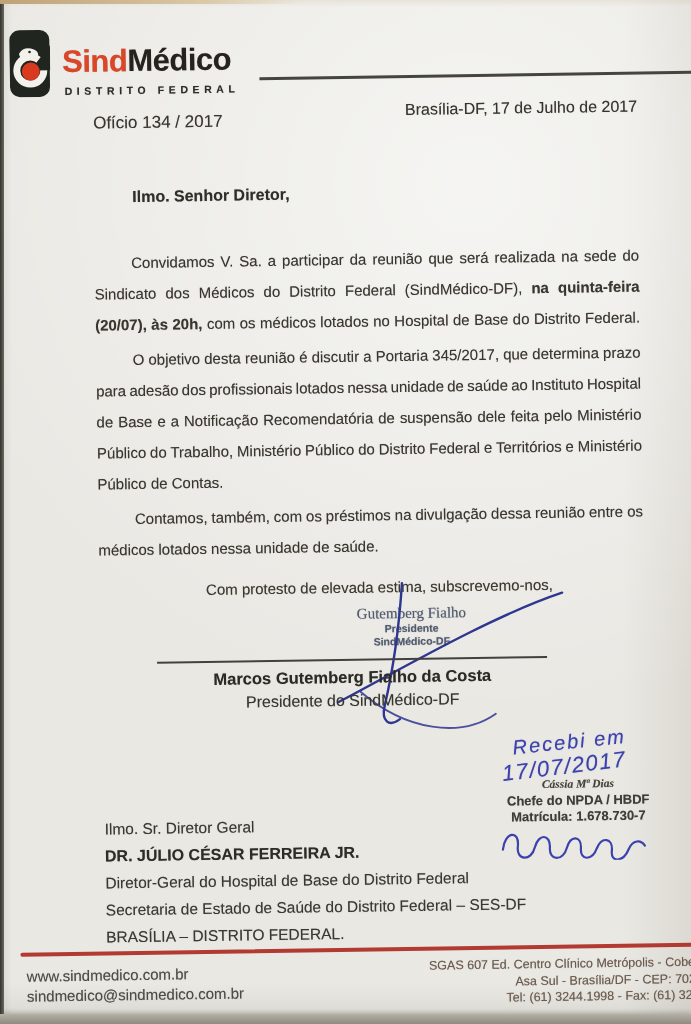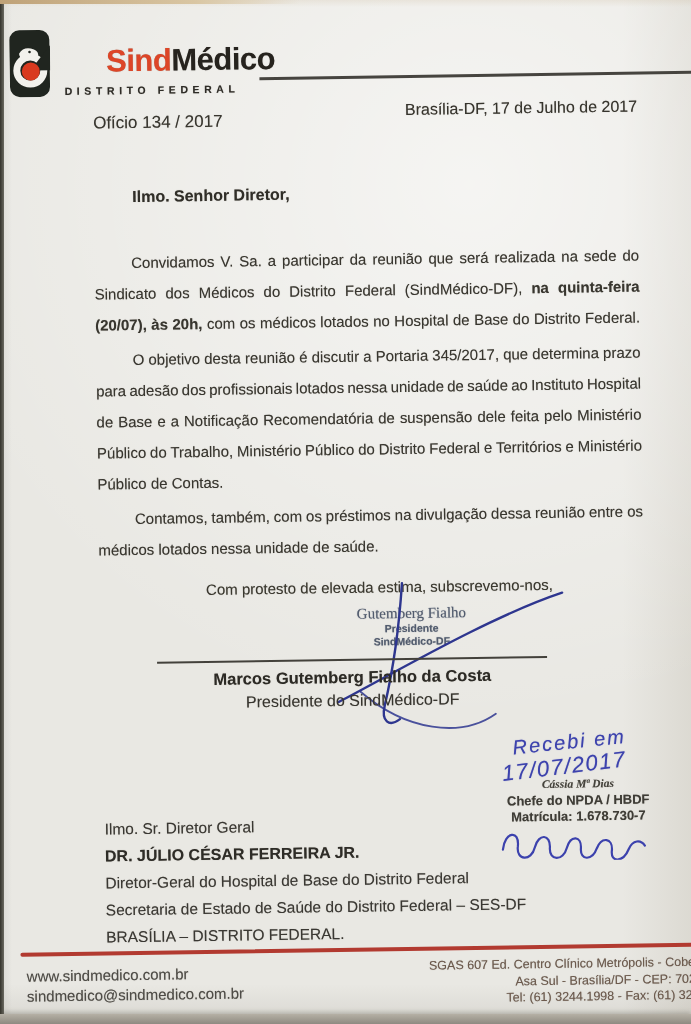--- a/index.html
+++ b/index.html
@@ -24,21 +24,21 @@
   .edge-bottom{position:absolute;left:0;right:0;bottom:0;height:10px;
     background:linear-gradient(180deg,#b5b0a5,#8e8a81);
     box-shadow:0 -2px 4px rgba(80,75,65,.28);}
   #content{position:absolute;inset:0;color:#3a382f;
     text-shadow:0 0 .7px rgba(85,80,70,.5);}
   #content.tilted{transform:rotate(-0.85deg);transform-origin:340px 520px;}
   .abs{position:absolute;}
 
   
   .brand-text{left:69px;top:40px;font-size:31px;font-weight:bold;letter-spacing:-.5px;}
-  .brand-sind{color:#dd4527;margin-left:44px;}
+  .brand-sind{color:#dd4527;}
   .brand-medico{color:#26231e;}
   .brand-sub{left:71px;top:81px;font-size:10.5px;font-weight:bold;letter-spacing:4.6px;color:#2e2c27;}
   .brand-rule{left:266px;top:76px;width:440px;height:2.5px;background:#46443f;}
 
   .oficio{left:99px;top:110px;font-size:17px;color:#38362f;}
   .dateline{left:411px;top:102px;font-size:16px;color:#36342d;}
   .salutation{left:137px;top:185px;font-size:16px;font-weight:bold;color:#302e28;}
 
   
   .para{left:98px;width:545px;font-size:15px;color:#38362f;}

